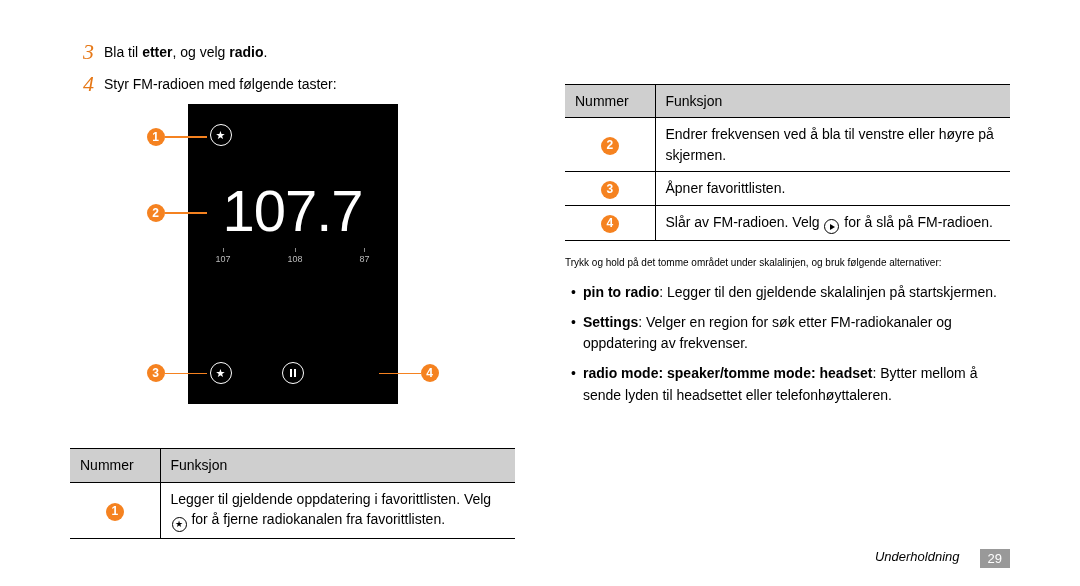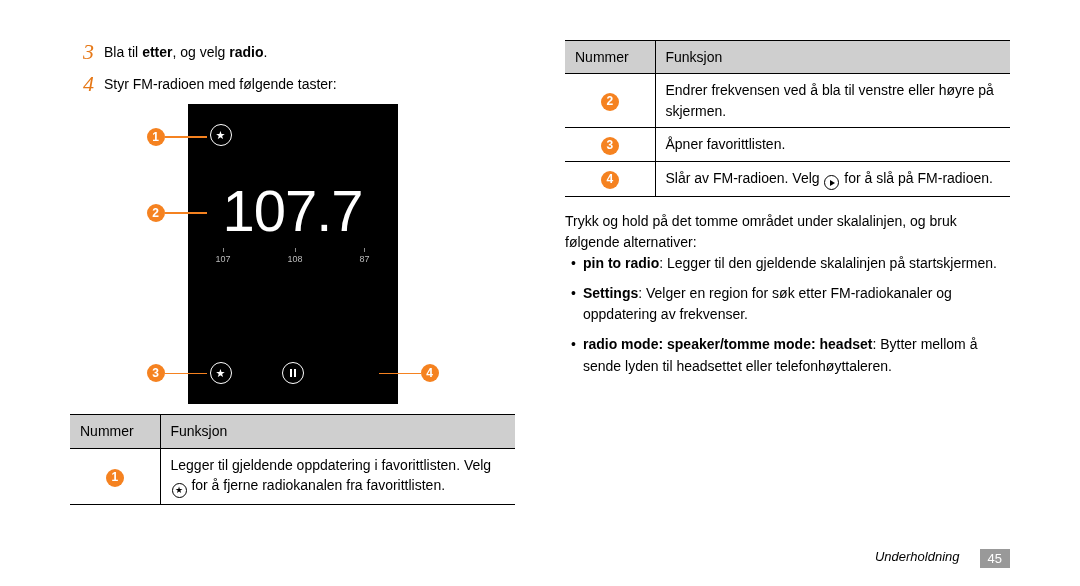--- a/index.html
+++ b/index.html
@@ -62,21 +62,21 @@
   .co1 { left: 4px; top: 24px; }
   .co1l { left: 22px; top: 32px; width: 42px; }
   .co2 { left: 4px; top: 100px; }
   .co2l { left: 22px; top: 108px; width: 42px; }
   .co3 { left: 4px; bottom: 22px; }
   .co3l { left: 22px; bottom: 30px; width: 42px; }
   .co4 { right: 4px; bottom: 22px; }
   .co4l { right: 22px; bottom: 30px; width: 42px; }
 
   table {
-    width: 100%; border-collapse: collapse; font-size: 14px; line-height: 1.45;
+    width: 100%; border-collapse: collapse; font-size: 14px; line-height: 1.45; margin-top: 44px;
   }
   th {
     background: #cfcfcf; font-weight: 400; text-align: left;
     padding: 6px 10px; border: 1px solid #000;
     border-left: none; border-right: none;
   }
   th:first-child { border-right: 1px solid #000; width: 90px; }
   td {
     padding: 6px 10px; border-bottom: 1px solid #000; vertical-align: middle;
   }
@@ -87,21 +87,21 @@
   }
   .inline-icon {
     display: inline-flex; width: 15px; height: 15px; border: 1.2px solid #000; border-radius: 50%;
     align-items: center; justify-content: center; font-size: 9px; vertical-align: -3px;
     margin: 0 1px;
   }
   .play-tri {
     width: 0; height: 0; border-left: 5px solid #000; border-top: 3px solid transparent; border-bottom: 3px solid transparent;
     margin-left: 1px;
   }
-  .para { font-size: 14px; line-height: 1.5; margin: 14px 0 0 0; }
+  .para { font-size: 10px; line-height: 1.5; margin: 14px 0 12px 0; }
   ul.opts { list-style: none; padding-left: 6px; }
   ul.opts li { position: relative; padding-left: 12px; font-size: 14px; line-height: 1.55; margin-bottom: 8px; }
   ul.opts li::before { content: "•"; position: absolute; left: 0; top: 0; }
   .footer {
     position: absolute; bottom: 18px; right: 70px; font-size: 13px;
     display: flex; align-items: flex-start; gap: 20px;
   }
   .footer .sec { font-style: italic; }
   .footer .pg {
     background: #999; color: #fff; padding: 2px 8px; font-size: 13px; font-style: normal;
@@ -208,15 +208,15 @@
         </li>
         <li>
           <span class="bold">radio mode: speaker/tomme mode: headset</span><span>: Bytter mellom å sende lyden til headsettet eller telefonhøyttaleren.</span>
         </li>
       </ul>
     </div>
   </div>
 
   <div class="footer">
     <span class="sec">Underholdning</span>
-    <span class="pg">45</span>
+    <span class="pg">29</span>
   </div>
 </div>
 
 </body></html>

